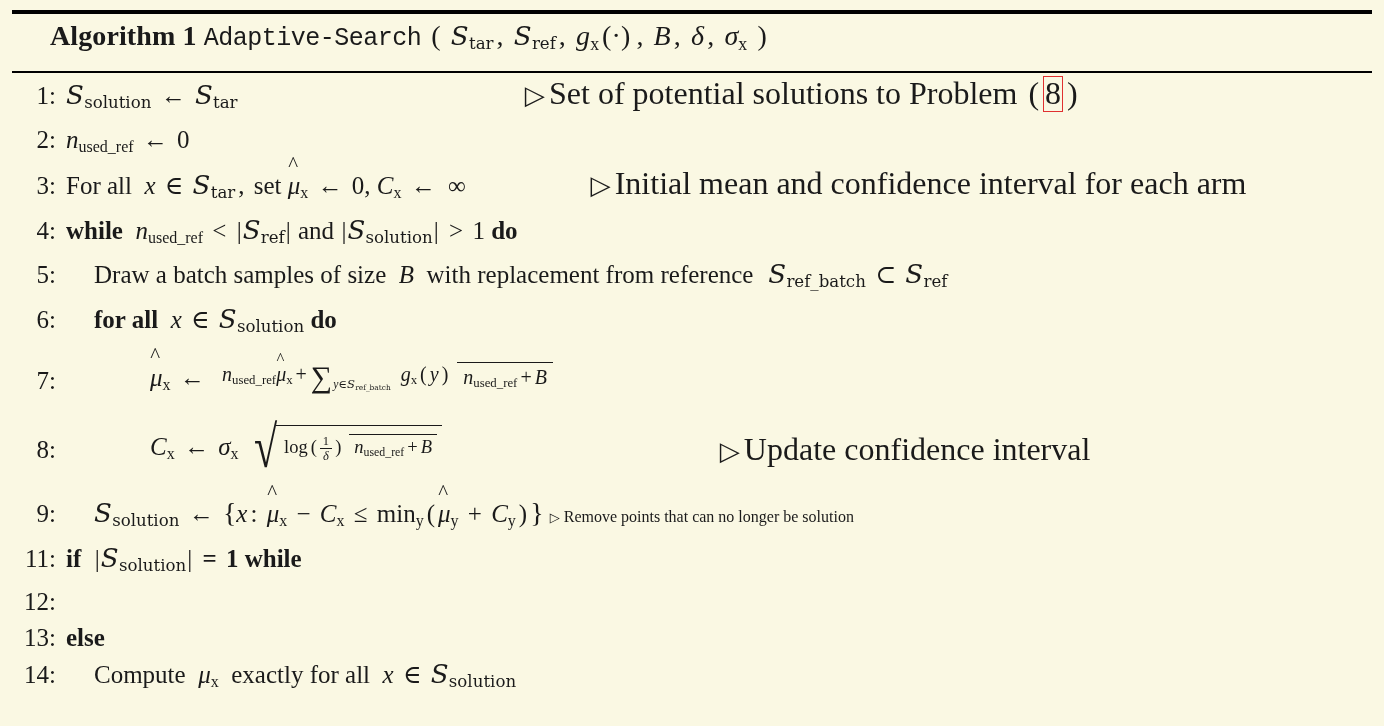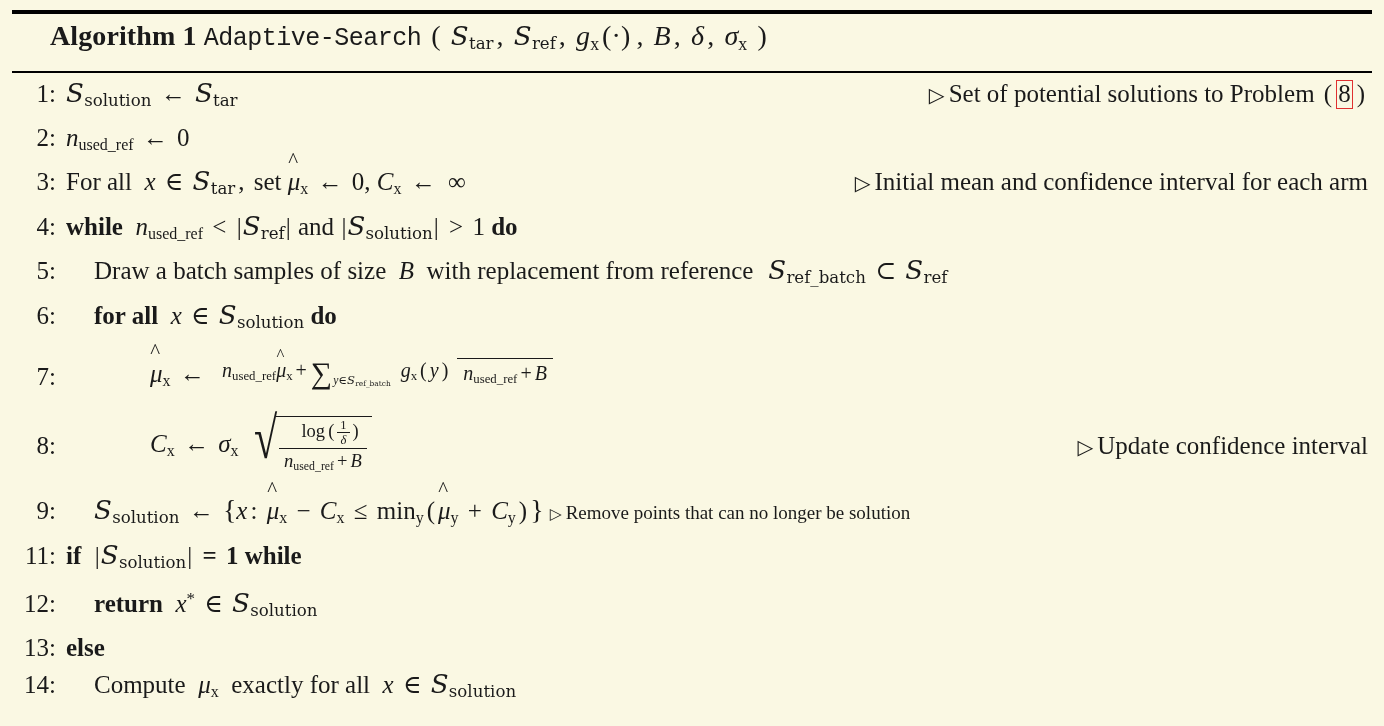--- a/index.html
+++ b/index.html
@@ -76,28 +76,28 @@
     box-sizing: border-box;
   }
   .content {
     flex: 0 0 auto;
   }
   .ind1 { padding-left: 28px; }
   .ind3 { padding-left: 84px; }
 
   .cmt {
     flex: 1 1 auto;
-    text-align: right;
+    text-align: center;
     padding-right: 6px;
-    font-size: 25px;
+    font-size: 32px;
     white-space: nowrap;
   }
   .cmt-inline {
     padding-left: 6px;
-    font-size: 19px;
+    font-size: 16px;
     margin-top: 16px;
   }
 
   
   .mi { font-style: italic; font-family: "Liberation Serif", serif; }
   .mcal {
     font-family: "DejaVu Serif", serif;
     font-style: italic;
     font-size: 26px;
     letter-spacing: 0.3px;
@@ -180,25 +180,24 @@
     margin-right: -1px;
   }
   .sqrt .radicand {
     border-top: 1.6px solid #1a1a1a;
     padding: 1px 5px 0 3px;
     display: inline-flex;
     align-items: center;
   }
   .frac-sm {
     display: inline-flex;
-    flex-direction: column;
+    flex-direction: row;
     text-align: center;
     font-size: 0.74em;
     vertical-align: middle;
-    align-items: flex-end;
   }
   .frac-sm .numer { padding: 0 5px 1px 5px; line-height: 1.2; }
   .frac-sm .denom {
     padding: 1px 5px 0 5px;
     border-top: 1.4px solid #1a1a1a;
     line-height: 1.2;
   }
   .frac-xs {
     display: inline-flex;
     flex-direction: column;
@@ -402,26 +401,20 @@
         <span class="bf">if</span>
         <span class="bar">&nbsp;|</span><span class="mcal">S<span class="sub">solution</span></span><span class="bar">|</span>
         <span class="bf op">=</span>
         <span class="bf">1</span>
         <span class="bf">while</span>
       </span>
     </div>
 
     <div class="ln">
       <span class="num">12:</span>
-      <span class="content ind1">
-        <span class="bf">return</span>
-        <span class="mi">&nbsp;x<span class="sup">*</span></span>
-        <span class="op">∈</span>
-        <span class="mcal">S<span class="sub">solution</span></span>
-      </span>
     </div>
 
     <div class="ln">
       <span class="num">13:</span>
       <span class="content">
         <span class="bf">else</span>
       </span>
     </div>
 
     <div class="ln">

